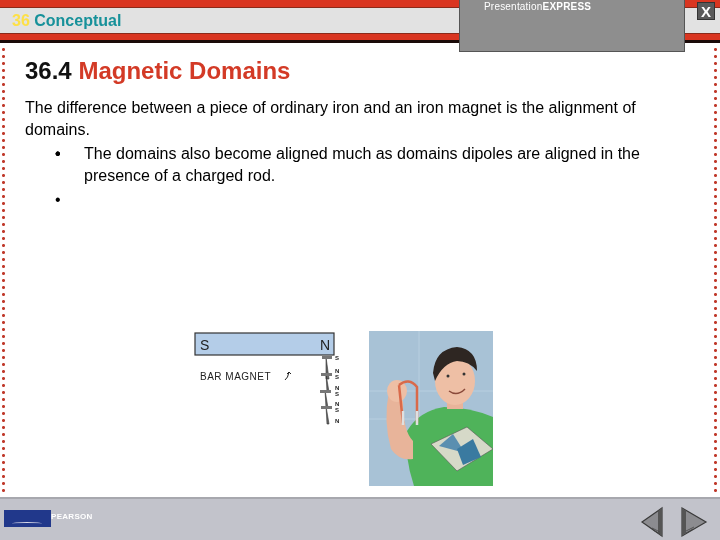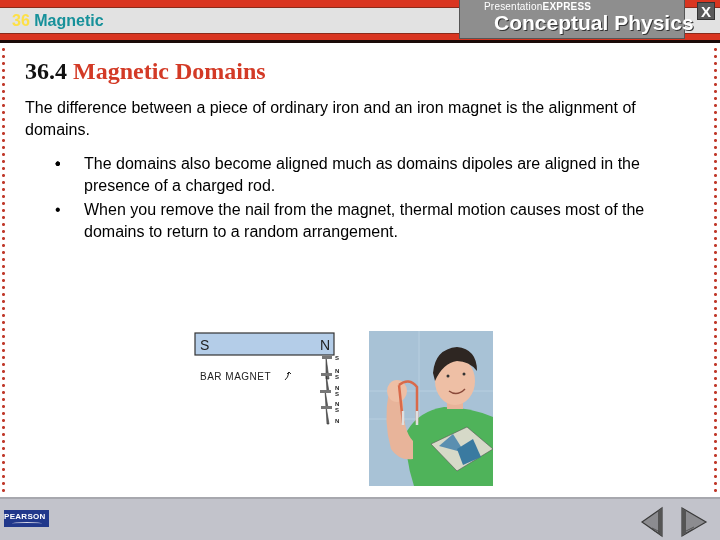--- a/index.html
+++ b/index.html
@@ -5,85 +5,84 @@
     * { margin: 0; padding: 0; box-sizing: border-box; }
     body { width: 720px; height: 540px; background: #ffffff; position: relative; overflow: hidden; font-family: "Liberation Sans", sans-serif; }
 
     .header { position: absolute; left: 0; top: 0; width: 720px; height: 42px; background: #d93520; }
     .header-band { position: absolute; left: 0; top: 7px; width: 720px; height: 27px; background: #e2e2e2; border-top: 1px solid #8a2a1a; border-bottom: 1px solid #8a2a1a; }
     .header-bottom-line { position: absolute; left: 0; top: 40px; width: 720px; height: 3px; background: #1a0a08; }
     .chapter-title { position: absolute; left: 12px; top: 10px; font-size: 16px; font-weight: bold; line-height: 22px; }
     .chapter-num { color: #fde047; }
     .chapter-name { color: #17919a; }
 
-    .brand-box { position: absolute; left: 459px; top: 0; width: 226px; height: 39px; background: #8e8e8e; border-left: 1px solid #555; border-right: 1px solid #555; border-bottom: 1px solid #555; padding-left: 41px; }
+    .brand-box { position: absolute; left: 459px; top: 0; width: 226px; height: 52px; background: #8e8e8e; border-left: 1px solid #555; border-right: 1px solid #555; border-bottom: 1px solid #555; padding-left: 41px; }
     .brand-top { position: absolute; left: 24px; top: 1px; font-size: 10px; color: #ffffff; font-weight: normal; letter-spacing: 0.2px; }
     .brand-top b { font-weight: bold; }
     .brand-main { position: absolute; left: 34px; top: 11px; font-size: 21px; font-weight: bold; color: #ffffff; text-shadow: 1px 1px 0 #333; white-space: nowrap; }
 
     .close-btn { position: absolute; left: 697px; top: 2px; width: 18px; height: 18px; background: #5a5a5a; color: #ffffff; font-size: 15px; font-weight: bold; text-align: center; line-height: 18px; border: 1px solid #333; cursor: pointer; }
 
     .dots-left, .dots-right { position: absolute; top: 46px; width: 5px; height: 450px;
       background-image: radial-gradient(circle, #c0392b 1.3px, transparent 1.6px);
       background-size: 5px 7px; background-repeat: repeat-y; }
     .dots-left { left: 1px; }
     .dots-right { left: 713px; }
 
-    .slide-title { position: absolute; left: 25px; top: 56px; font-size: 24px; font-weight: bold; line-height: 30px; white-space: nowrap; font-family: Liberation Serif, serif; }
+    .slide-title { position: absolute; left: 25px; top: 56px; font-size: 24px; font-weight: bold; line-height: 30px; white-space: nowrap; }
     .slide-num { color: #111111; }
     .slide-name { color: #d33a26; }
 
     .body-text { position: absolute; left: 25px; top: 97px; width: 670px; font-size: 16px; line-height: 22px; color: #000; }
-    .intro { margin-bottom: 12px; }
+    .intro { margin-bottom: 2px; }
     .bullets { list-style: none; margin-left: 30px; }
     .bullets li { position: relative; padding-left: 29px; margin-bottom: 2px; }
     .bullets li .bullet { position: absolute; left: 0; top: 0; }
 
     .figure-magnet { position: absolute; left: 193px; top: 330px; width: 160px; height: 100px; }
     .photo { position: absolute; left: 369px; top: 331px; width: 124px; height: 155px; overflow: hidden; background: #a9c3d6; }
 
     .footer { position: absolute; left: 0; top: 497px; width: 720px; height: 43px; background: #c2c3cb; border-top: 2px solid #a7a8ae; }
-    .pearson-logo { position: absolute; left: 4px; top: 11px; width: 45px; height: 17px; background: #21388b; color: #ffffff; font-size: 8px; font-weight: bold; line-height: 13px; letter-spacing: 0.3px; }
+    .pearson-logo { position: absolute; left: 4px; top: 11px; width: 45px; height: 17px; background: #21388b; color: #ffffff; font-size: 8px; font-weight: bold; line-height: 13px; letter-spacing: 0.3px; padding-left: 47px; }
     .pearson-logo .swoosh { position: absolute; left: 8px; bottom: 2px; width: 30px; height: 3px; border-top: 1px solid #d8d8e8; border-radius: 50% 50% 0 0; }
     .nav-btn { position: absolute; top: 7px; width: 32px; height: 32px; cursor: pointer; }
     .nav-prev { left: 638px; }
     .nav-next { left: 678px; }
   </style>
 </head>
 <body>
 
 <div class="header">
   <div class="header-band"></div>
   <div class="header-bottom-line"></div>
   <div class="chapter-title">
     <span class="chapter-num">36</span>
-    <span class="chapter-name">Magnetic</span>
+    <span class="chapter-name">Conceptual</span>
   </div>
   <div class="brand-box">
     <div class="brand-top"><span>Presentation</span><b>EXPRESS</b></div>
-    <div class="brand-main">Conceptual Physics</div>
   </div>
   <div class="close-btn">X</div>
 </div>
 
 <div class="dots-left"></div>
 <div class="dots-right"></div>
 
 <div class="slide-title">
   <span class="slide-num">36.4</span>
   <span class="slide-name">Magnetic Domains</span>
 </div>
 
 <div class="body-text">
   <p class="intro">The difference between a piece of ordinary iron and an iron magnet is the alignment of domains.</p>
   <ul class="bullets">
     <li><span class="bullet">•</span></li>
     <li><span class="bullet">•</span></li>
     <li><span class="bullet">•</span><span>The domains also become aligned much as domains dipoles are aligned in the presence of a charged rod.</span></li>
-    <li><span class="bullet">•</span><span>When you remove the nail from the magnet, thermal motion causes most of the domains to return to a random arrangement.</span></li>
+    <li><span class="bullet">•</span></li>
   </ul>
 </div>
 
 <svg class="figure-magnet" viewBox="0 0 160 100" xmlns="http://www.w3.org/2000/svg">
   <rect x="2" y="3" width="139" height="22" fill="#b4cde8" stroke="#333" stroke-width="1.2"></rect>
   <text x="7" y="20" font-family="Liberation Sans, sans-serif" font-size="14" fill="#222">S</text>
   <text x="127" y="20" font-family="Liberation Sans, sans-serif" font-size="14" fill="#222">N</text>
   <text x="7" y="50" font-family="Liberation Sans, sans-serif" font-size="10" fill="#222" letter-spacing="0.5">BAR MAGNET</text>
   <path d="M92 50 q3 -2 4 -8 l-2 2 m2 -2 l2 2" fill="none" stroke="#222" stroke-width="1"></path>
 

